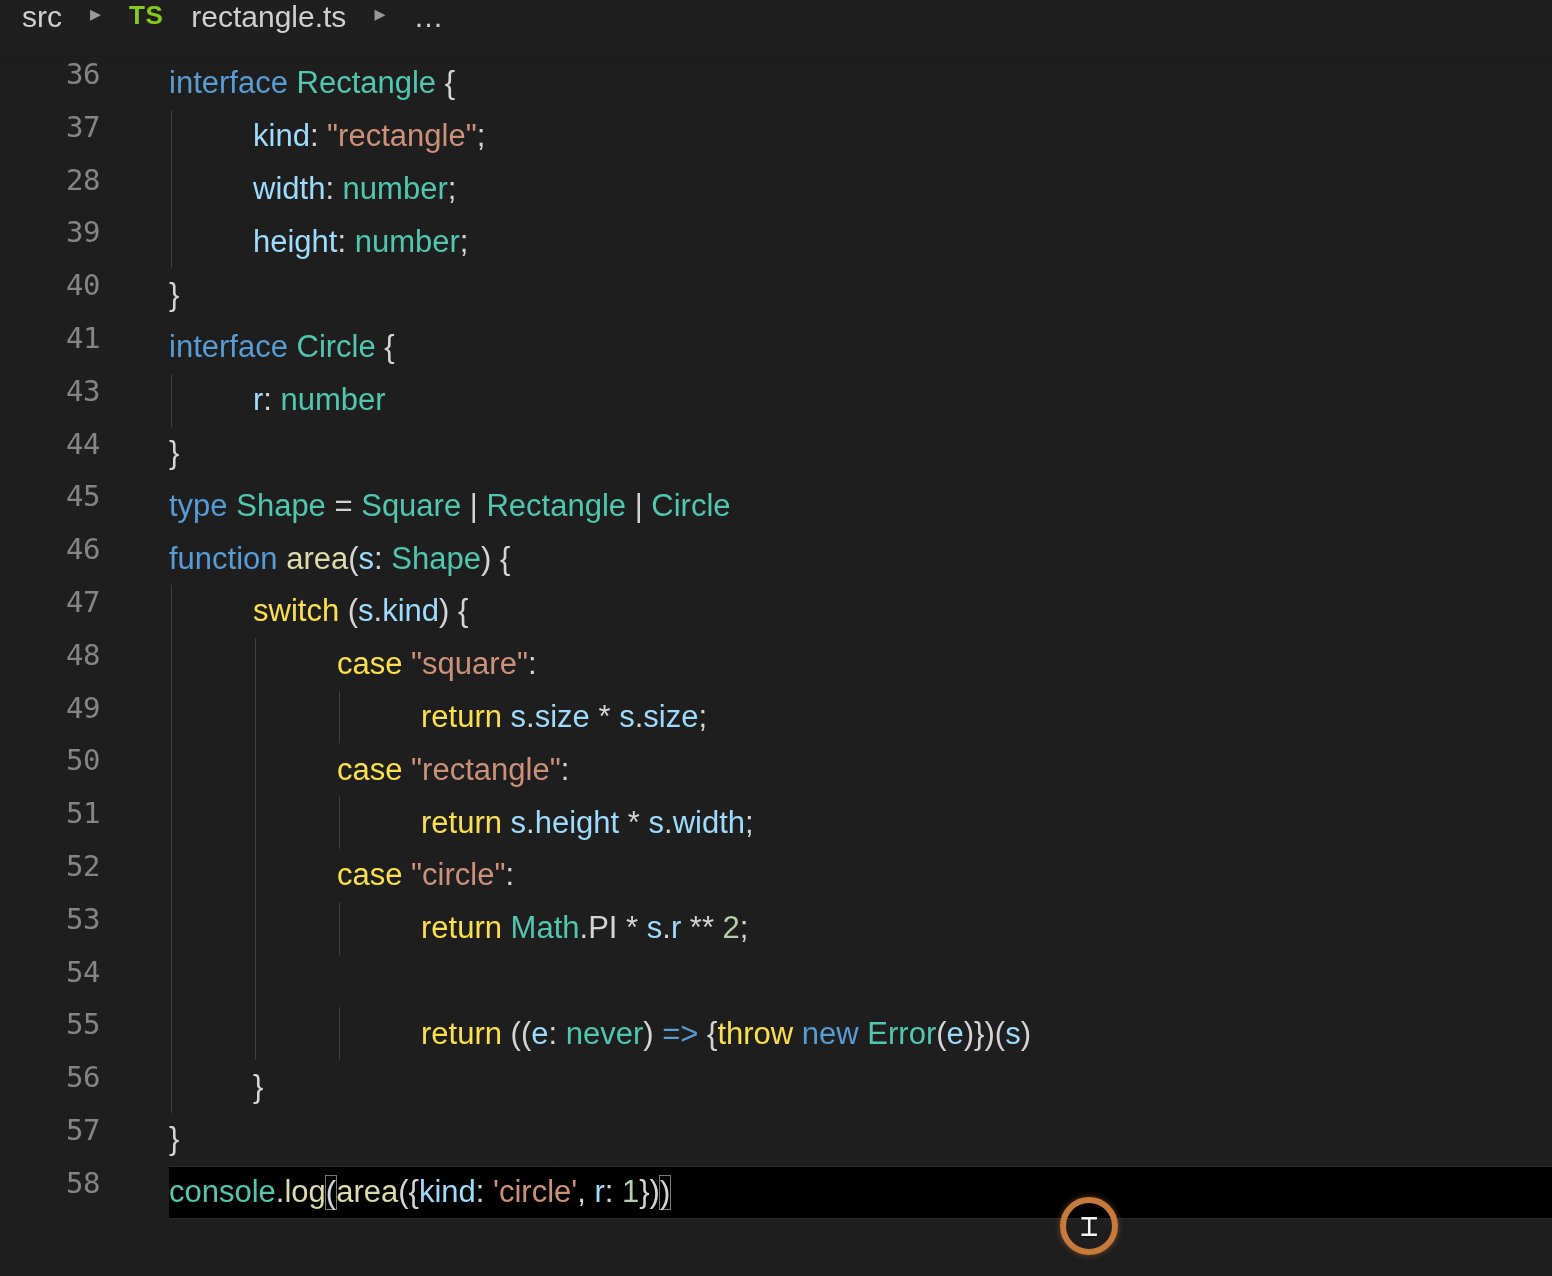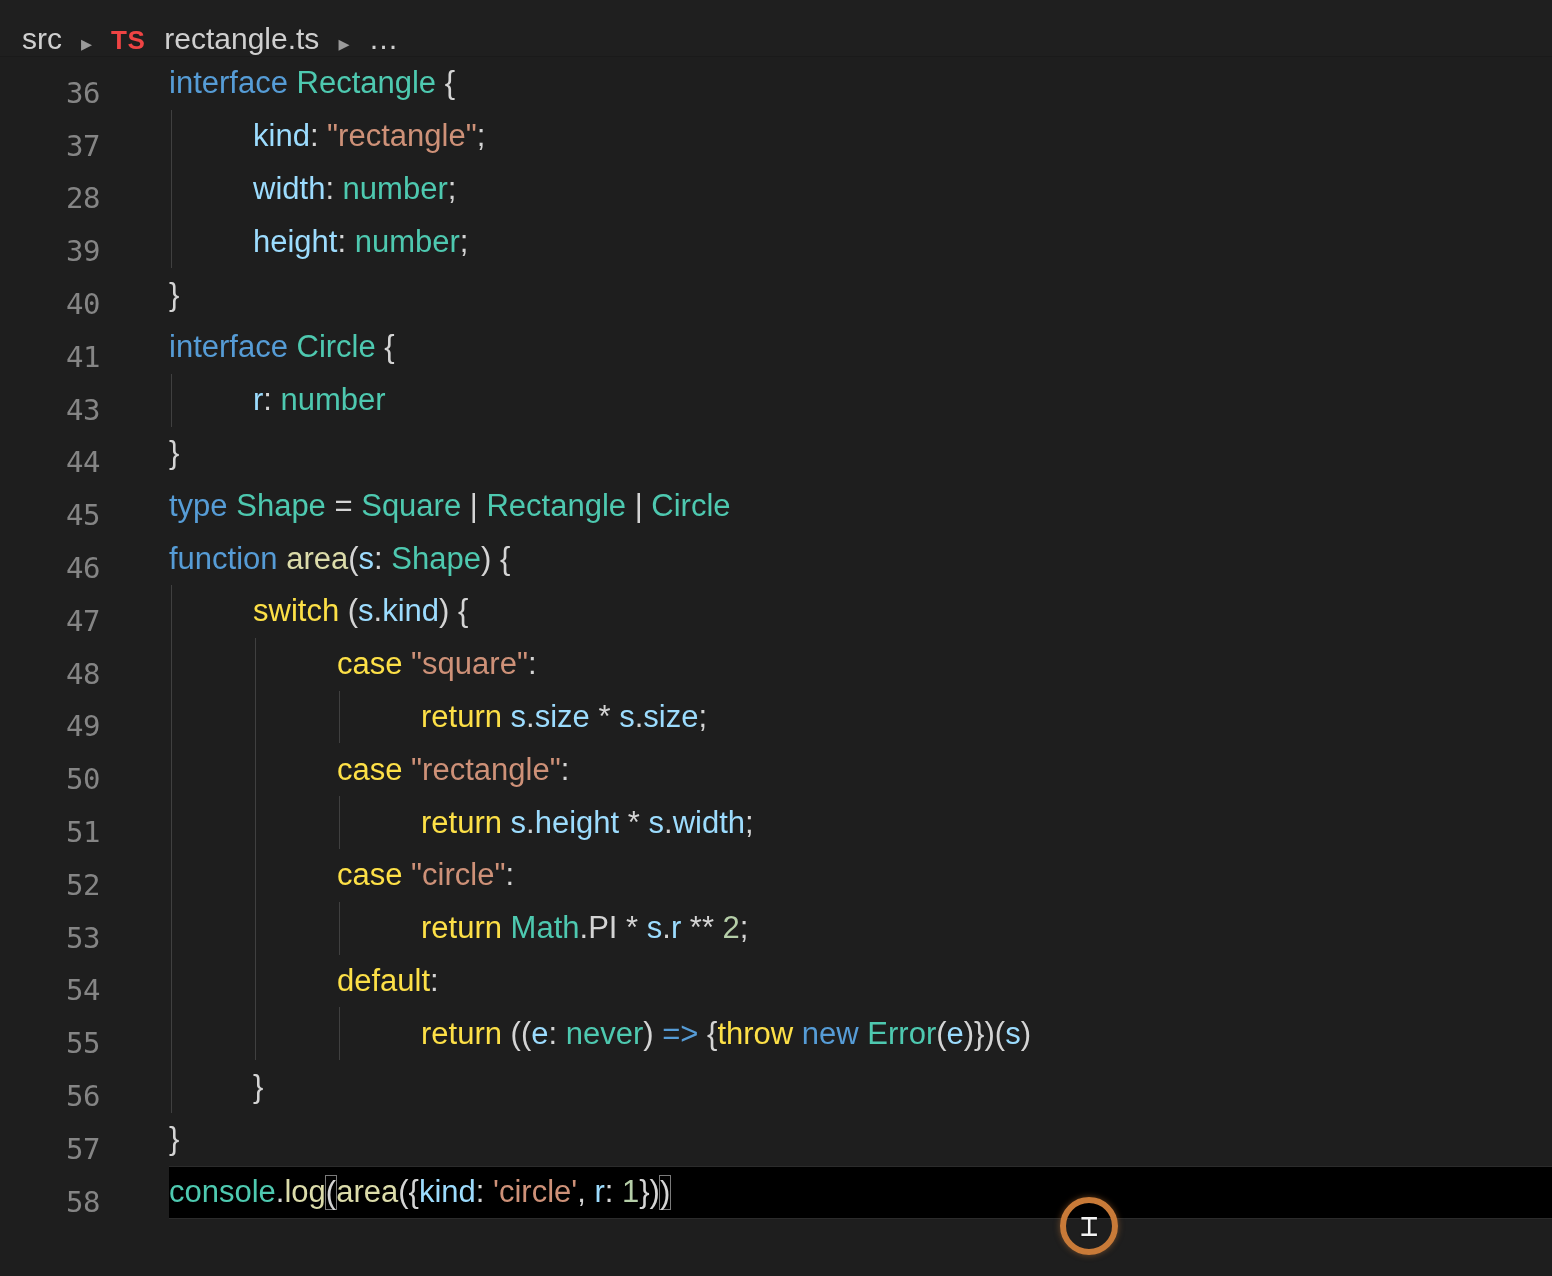--- a/index.html
+++ b/index.html
@@ -8,58 +8,58 @@
     background: #1e1e1e;
     overflow: hidden;
     font-family: "DejaVu Sans Mono", monospace;
   }
 
   
   #breadcrumb {
     height: 57px;
     background: #1f1f1f;
     display: flex;
-    align-items: flex-end;
+    align-items: flex-start;
     padding-left: 22px;
-    gap: 7px;
+    gap: 16px;
     font-family: "Liberation Sans", sans-serif;
     font-size: 30px;
     color: #cccccc;
     border-bottom: 1px solid #1a1a1a;
     white-space: nowrap;
   }
   #breadcrumb .crumb { color: #cfcfcf; }
   #breadcrumb .sep {
     color: #9a9a9a;
     font-size: 22px;
     padding: 0 12px;
     transform: translateY(1px);
   }
   #breadcrumb .ts-icon {
-    color: #ef4444;
+    color: #84cc16;
     font-weight: bold;
     font-size: 26px;
     font-family: "Liberation Sans", sans-serif;
     letter-spacing: 0.5px;
     padding-right: 12px;
   }
   #breadcrumb .dots { color: #cfcfcf; letter-spacing: 2px; }
 
   
   #editor {
     position: relative;
     height: 1219px;
     background: #1e1e1e;
     overflow: hidden;
   }
   .row {
     position: relative;
     height: 52.8px;
     display: flex;
-    align-items: flex-end;
+    align-items: flex-start;
     white-space: pre;
   }
   .row.active .codecell { background: #000000; }
   .row.active .codecell::before,
   .row.active .codecell::after {
     content: "";
     position: absolute;
     left: 0; right: 0;
     height: 1px;
     background: #2b2b2b;
@@ -177,21 +177,21 @@
       <div class="row"><div class="lnum">44</div><div class="gutterpad"></div><div class="codecell"><span class="code" style="padding-left: 0px;"><span class="pun">}</span></span></div></div>
       <div class="row"><div class="lnum">45</div><div class="gutterpad"></div><div class="codecell"><span class="code" style="padding-left: 0px;"><span class="kw">type </span><span class="typ">Shape</span><span class="pun"> = </span><span class="typ">Square</span><span class="pun"> | </span><span class="typ">Rectangle</span><span class="pun"> | </span><span class="typ">Circle</span></span></div></div>
       <div class="row"><div class="lnum">46</div><div class="gutterpad"></div><div class="codecell"><span class="code" style="padding-left: 0px;"><span class="kw">function </span><span class="fn">area</span><span class="pun">(</span><span class="var">s</span><span class="pun">: </span><span class="typ">Shape</span><span class="pun">) {</span></span></div></div>
       <div class="row"><div class="lnum">47</div><div class="gutterpad"></div><div class="codecell"><div class="guide" style="left: 2px;"></div><span class="code" style="padding-left: 84px;"><span class="ctrl">switch </span><span class="pun">(</span><span class="var">s</span><span class="pun">.</span><span class="var">kind</span><span class="pun">) {</span></span></div></div>
       <div class="row"><div class="lnum">48</div><div class="gutterpad"></div><div class="codecell"><div class="guide" style="left: 2px;"></div><div class="guide" style="left: 86px;"></div><span class="code" style="padding-left: 168px;"><span class="ctrl">case </span><span class="str">"square"</span><span class="pun">:</span></span></div></div>
       <div class="row"><div class="lnum">49</div><div class="gutterpad"></div><div class="codecell"><div class="guide" style="left: 2px;"></div><div class="guide" style="left: 86px;"></div><div class="guide" style="left: 170px;"></div><span class="code" style="padding-left: 252px;"><span class="ctrl">return </span><span class="var">s</span><span class="pun">.</span><span class="var">size</span><span class="pun"> * </span><span class="var">s</span><span class="pun">.</span><span class="var">size</span><span class="pun">;</span></span></div></div>
       <div class="row"><div class="lnum">50</div><div class="gutterpad"></div><div class="codecell"><div class="guide" style="left: 2px;"></div><div class="guide" style="left: 86px;"></div><span class="code" style="padding-left: 168px;"><span class="ctrl">case </span><span class="str">"rectangle"</span><span class="pun">:</span></span></div></div>
       <div class="row"><div class="lnum">51</div><div class="gutterpad"></div><div class="codecell"><div class="guide" style="left: 2px;"></div><div class="guide" style="left: 86px;"></div><div class="guide" style="left: 170px;"></div><span class="code" style="padding-left: 252px;"><span class="ctrl">return </span><span class="var">s</span><span class="pun">.</span><span class="var">height</span><span class="pun"> * </span><span class="var">s</span><span class="pun">.</span><span class="var">width</span><span class="pun">;</span></span></div></div>
       <div class="row"><div class="lnum">52</div><div class="gutterpad"></div><div class="codecell"><div class="guide" style="left: 2px;"></div><div class="guide" style="left: 86px;"></div><span class="code" style="padding-left: 168px;"><span class="ctrl">case </span><span class="str">"circle"</span><span class="pun">:</span></span></div></div>
       <div class="row"><div class="lnum">53</div><div class="gutterpad"></div><div class="codecell"><div class="guide" style="left: 2px;"></div><div class="guide" style="left: 86px;"></div><div class="guide" style="left: 170px;"></div><span class="code" style="padding-left: 252px;"><span class="ctrl">return </span><span class="typ">Math</span><span class="pun">.</span><span class="pun">PI</span><span class="pun"> * </span><span class="var">s</span><span class="pun">.</span><span class="var">r</span><span class="pun"> ** </span><span class="num">2</span><span class="pun">;</span></span></div></div>
-      <div class="row"><div class="lnum">54</div><div class="gutterpad"></div><div class="codecell"><div class="guide" style="left: 2px;"></div><div class="guide" style="left: 86px;"></div><span class="code" style="padding-left: 168px;"><span class="ctrl">default</span><span class="pun">:</span></span></div></div>
+      <div class="row"><div class="lnum">54</div><div class="gutterpad"></div><div class="codecell"><div class="guide" style="left: 2px;"></div><div class="guide" style="left: 86px;"></div></div></div>
       <div class="row"><div class="lnum">55</div><div class="gutterpad"></div><div class="codecell"><div class="guide" style="left: 2px;"></div><div class="guide" style="left: 86px;"></div><div class="guide" style="left: 170px;"></div><span class="code" style="padding-left: 252px;"><span class="ctrl">return </span><span class="pun">((</span><span class="var">e</span><span class="pun">: </span><span class="typ">never</span><span class="pun">) </span><span class="arrow">=&gt;</span><span class="pun"> {</span><span class="ctrl">throw </span><span class="kw">new </span><span class="typ">Error</span><span class="pun">(</span><span class="var">e</span><span class="pun">)})(</span><span class="var">s</span><span class="pun">)</span></span></div></div>
       <div class="row"><div class="lnum">56</div><div class="gutterpad"></div><div class="codecell"><div class="guide" style="left: 2px;"></div><span class="code" style="padding-left: 84px;"><span class="pun">}</span></span></div></div>
       <div class="row"><div class="lnum">57</div><div class="gutterpad"></div><div class="codecell"><span class="code" style="padding-left: 0px;"><span class="pun">}</span></span></div></div>
       <div class="row active"><div class="lnum">58</div><div class="gutterpad"></div><div class="codecell"><span class="code" style="padding-left: 0px;"><span class="typ">console</span><span class="pun">.</span><span class="fn">log</span><span class="pun bmatch">(</span><span class="fn">area</span><span class="pun">({</span><span class="var">kind</span><span class="pun">: </span><span class="str">'circle'</span><span class="pun">, </span><span class="var">r</span><span class="pun">: </span><span class="num">1</span><span class="pun">})</span><span class="pun bmatch">)</span></span></div></div>
     </div>
 
   <div id="mouse-cursor" style="left: 1060px; top: 1140px;">
     <div class="ring"></div>
     <div class="ibeam">⌶</div>
   </div>

